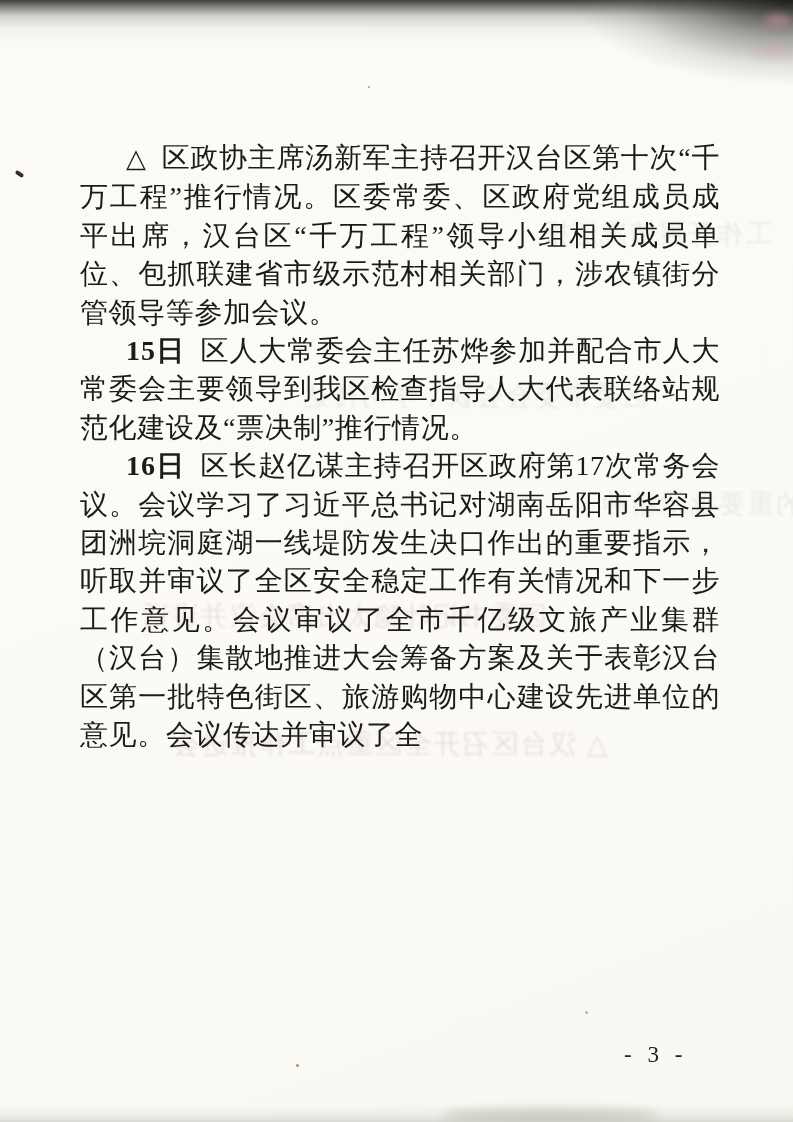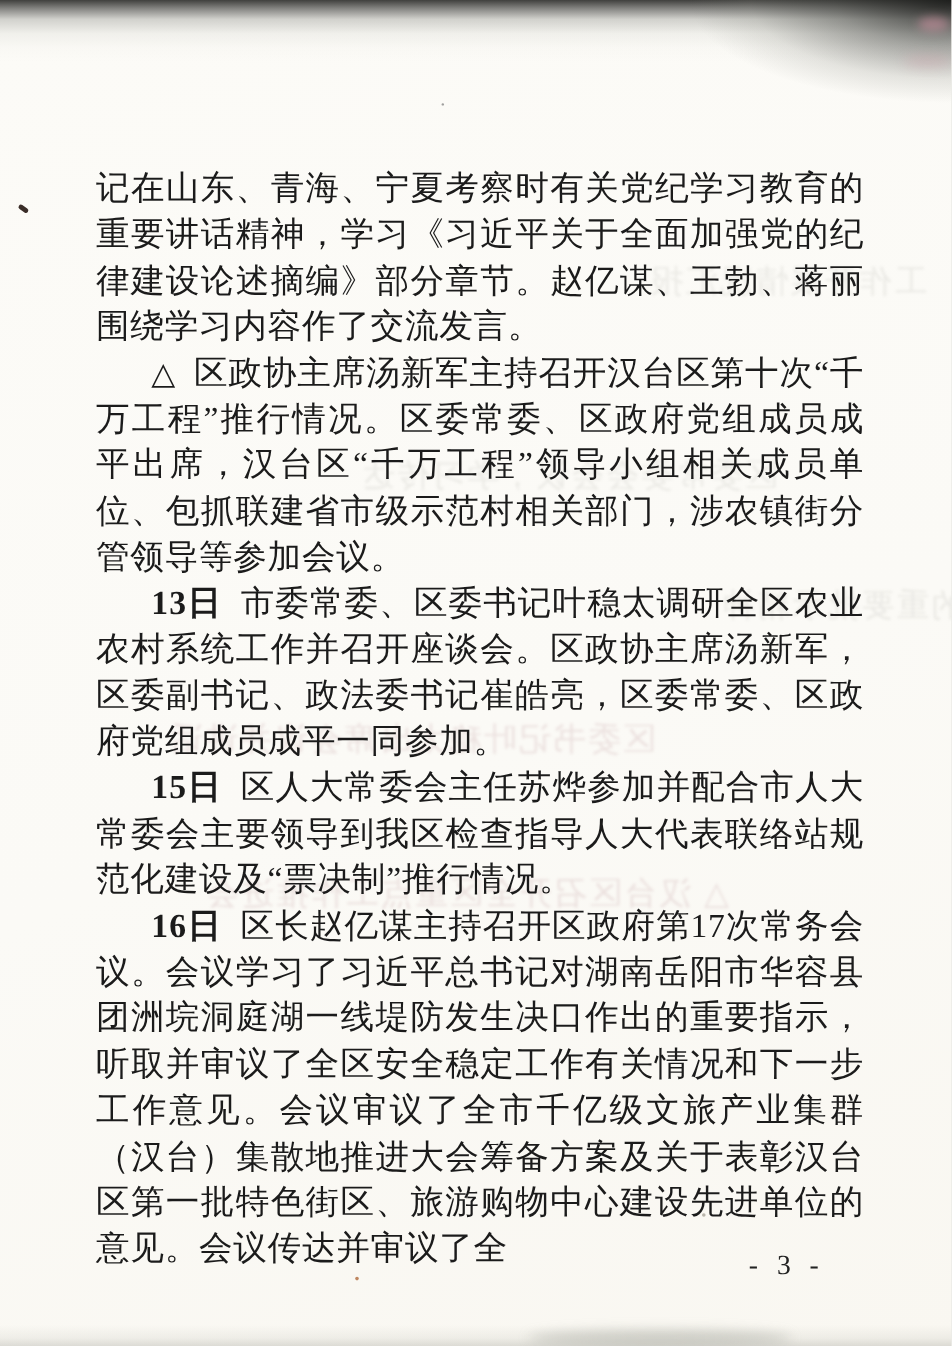--- a/index.html
+++ b/index.html
@@ -109,25 +109,23 @@
 
   <div id="ghost-layer">
       <div class="ghost" style="left: 540px; top: 216px;">工作开展情况汇报</div>
       <div class="ghost" style="left: 300px; top: 378px;">区委常委会会议，学习传达</div>
       <div class="ghost pink" style="left: 140px; top: 598px;">区委书记叶稳太出席会议并讲话</div>
       <div class="ghost pink" style="left: 170px; top: 726px;">△ 汉台区召开全区重点工作推进会</div>
       <div class="ghost" style="left: 600px; top: 486px;">意见的重要批示精神</div>
     </div>
 
   <div class="doc" id="doc-body">
-    <p class="para"><span class="para-text">记在山东、青海、宁夏考察时有关党纪学习教育的重要讲话精神，学习《习近平关于全面加强党的纪律建设论述摘编》部分章节。赵亿谋、王勃、蒋丽围绕学习内容作了交流发言。</span></p>
 
     <p class="para indent"><span class="marker tri">△</span><span class="para-text">区政协主席汤新军主持召开汉台区第十次“千万工程”推行情况。区委常委、区政府党组成员成平出席，汉台区“千万工程”领导小组相关成员单位、包抓联建省市级示范村相关部门，涉农镇街分管领导等参加会议。</span></p>
 
-    <p class="para indent"><span class="marker date">13日</span><span class="para-text">市委常委、区委书记叶稳太调研全区农业农村系统工作并召开座谈会。区政协主席汤新军，区委副书记、政法委书记崔皓亮，区委常委、区政府党组成员成平一同参加。</span></p>
 
 
     <p class="para indent"><span class="marker date">15日</span><span class="para-text">区人大常委会主任苏烨参加并配合市人大常委会主要领导到我区检查指导人大代表联络站规范化建设及“票决制”推行情况。</span></p>
 
     <p class="para indent"><span class="marker date">16日</span><span class="para-text">区长赵亿谋主持召开区政府第17次常务会议。会议学习了习近平总书记对湖南岳阳市华容县团洲垸洞庭湖一线堤防发生决口作出的重要指示，听取并审议了全区安全稳定工作有关情况和下一步工作意见。会议审议了全市千亿级文旅产业集群（汉台）集散地推进大会筹备方案及关于表彰汉台区第一批特色街区、旅游购物中心建设先进单位的意见。会议传达并审议了全</span></p>
   </div>
 
   <div class="page-number">- 3 -</div>
 
 </div>

